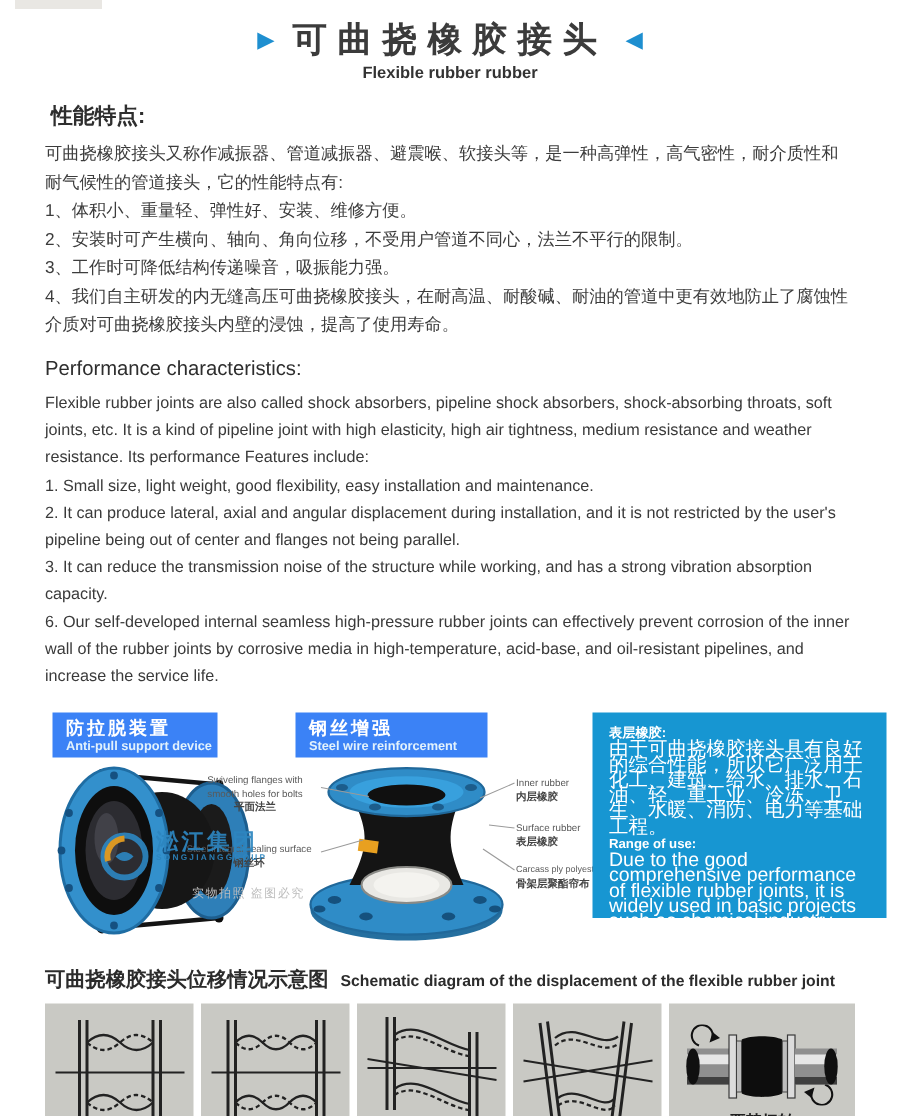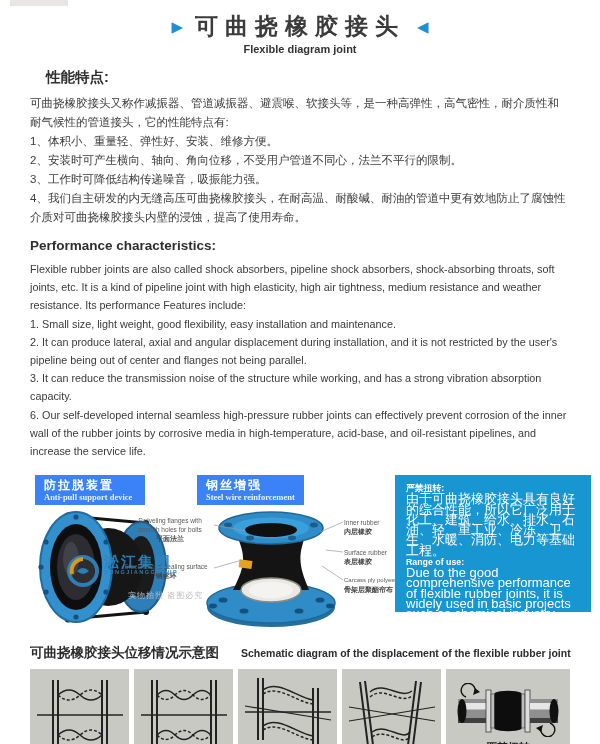--- a/index.html
+++ b/index.html
@@ -8,49 +8,49 @@
   .artifact{position:absolute;left:10px;top:0;width:58px;height:6px;background:#e9e7e3;}
 
   
   .title-row{display:flex;justify-content:center;align-items:center;gap:12px;padding-top:11px;}
   .title-arrow{font-size:15px;color:#1e8fd0;line-height:1;}
   .page-title{margin:0;font-size:23px;font-weight:bold;letter-spacing:7px;color:#3b3b3b;}
   .page-subtitle{text-align:center;font-size:11px;font-weight:bold;color:#333;margin-top:1px;}
 
   
   .sec{margin:0 30px;}
-  .h-cn{font-size:14.5px;font-weight:bold;color:#2e2e2e;margin:13px 16px 7px;}
+  .h-cn{font-size:14.5px;font-weight:bold;color:#2e2e2e;margin:13px 4px 7px;}
   .cn-p{font-size:11.5px;line-height:19px;color:#3c3c3c;margin:0;}
-  .h-en{font-size:13.5px;font-weight:bold;color:#2e2e2e;margin:11px 0 7px;}
+  .h-en{font-size:13.5px;font-weight:normal;color:#2e2e2e;margin:11px 0 7px;}
   .en-p{font-size:10.8px;line-height:18.2px;color:#3a3a3a;margin:0;}
 
   
   .figure-strip{position:relative;height:162px;margin-top:10px;}
   .badge{position:absolute;top:5px;background:#3b82f6;color:#fff;padding:3px 6px 3px 9px;box-sizing:border-box;}
   .badge .b-cn{font-size:12px;font-weight:bold;letter-spacing:2px;line-height:14px;}
-  .badge .b-en{font-size:8.5px;color:#e2f2fc;font-weight:bold;line-height:10px;white-space:nowrap;font-family:Liberation Serif, serif;}
+  .badge .b-en{font-size:8.5px;color:#e2f2fc;font-weight:bold;line-height:10px;white-space:nowrap;}
   .badge1{left:35px;width:110px;}
-  .badge2{left:197px;width:107px;}
+  .badge2{left:197px;width:128px;}
   .photo-left{position:absolute;left:28px;top:32px;width:158px;height:128px;}
   .photo-mid{position:absolute;left:203px;top:34px;width:138px;height:126px;}
   .co{position:absolute;font-size:6.5px;line-height:9px;color:#5a5a5a;white-space:nowrap;}
   .co .co-cn{font-size:7px;color:#444;font-weight:bold;}
   .co-l{text-align:center;}
   .info-box{position:absolute;left:395px;top:5px;width:196px;height:137px;background:#1796d2;
             color:#fff;padding:8px 11px;box-sizing:border-box;overflow:hidden;}
   .ib-h{font-size:8.8px;font-weight:bold;line-height:11px;}
   .ib-p{font-size:13px;line-height:10.3px;margin:0 0 1px;}
   .watermark{position:absolute;left:66px;top:84px;display:flex;align-items:flex-start;gap:4px;opacity:.92;}
   .wm-text .wm-cn{font-size:15px;font-weight:bold;color:#2d86c0;line-height:15px;letter-spacing:2px;}
   .wm-text .wm-en{font-size:5.5px;color:#2d86c0;letter-spacing:1.5px;font-weight:bold;}
   .wm-note{position:absolute;left:128px;top:120px;font-size:8px;color:#bdbdbd;letter-spacing:1px;}
   .overlay-lines{position:absolute;left:0;top:0;width:600px;height:162px;pointer-events:none;}
 
   
-  .disp-head{margin:12px 30px 0;display:flex;align-items:baseline;gap:22px;}
+  .disp-head{margin:12px 30px 0;display:flex;align-items:baseline;gap:8px;}
   .disp-cn{font-size:13.5px;font-weight:bold;color:#2c2c2c;white-space:nowrap;}
   .disp-en{font-size:10.5px;font-weight:bold;color:#2c2c2c;white-space:nowrap;}
   .panels{display:flex;gap:5px;margin:7px 30px 0;}
   .panel{background:#c9c9c4;width:99px;height:187px;box-sizing:border-box;display:flex;
          flex-direction:column;align-items:center;padding-top:5px;}
   .panel-wide{width:124px;padding-top:7px;}
   .diag{width:92px;height:80px;}
   .jphoto{width:92px;height:56px;margin-top:7px;}
   .jphoto-sm{width:112px;height:54px;}
   .lbl-cn{font-size:11px;font-weight:bold;color:#1f1f1f;margin-top:3px;white-space:nowrap;
@@ -60,21 +60,21 @@
 <body>
 
 <div class="page">
   <div class="artifact"></div>
 
   <div class="title-row">
     <span class="title-arrow">▶</span>
     <h1 class="page-title">可曲挠橡胶接头</h1>
     <span class="title-arrow">◀</span>
   </div>
-  <div class="page-subtitle">Flexible diagram joint</div>
+  <div class="page-subtitle">Flexible rubber rubber</div>
 
   <div class="sec">
     <div class="h-cn">性能特点:</div>
     <p class="cn-p">可曲挠橡胶接头又称作减振器、管道减振器、避震喉、软接头等，是一种高弹性，高气密性，耐介质性和耐气候性的管道接头，它的性能特点有:</p>
     <p class="cn-p">1、体积小、重量轻、弹性好、安装、维修方便。</p>
     <p class="cn-p">2、安装时可产生横向、轴向、角向位移，不受用户管道不同心，法兰不平行的限制。</p>
     <p class="cn-p">3、工作时可降低结构传递噪音，吸振能力强。</p>
     <p class="cn-p">4、我们自主研发的内无缝高压可曲挠橡胶接头，在耐高温、耐酸碱、耐油的管道中更有效地防止了腐蚀性介质对可曲挠橡胶接头内壁的浸蚀，提高了使用寿命。</p>
   </div>
 
@@ -175,21 +175,21 @@
         <path d="M11,17 q6,-6 12,0 q-6,6 -12,0" fill="#2d86c0"></path>
       </svg>
       <div class="wm-text">
         <div class="wm-cn">淞江集团</div>
         <div class="wm-en">SONGJIANGGROUP</div>
       </div>
     </div>
     <div class="wm-note">实物拍照 盗图必究</div>
 
     <div class="info-box">
-      <div class="ib-h">严禁扭转:</div>
+      <div class="ib-h">表层橡胶:</div>
       <p class="ib-p">由于可曲挠橡胶接头具有良好的综合性能，所以它广泛用于化工、建筑、给水、排水、石油、轻、重工业、冷冻、卫生、水暖、消防、电力等基础工程。</p>
       <div class="ib-h">Range of use:</div>
       <p class="ib-p">Due to the good comprehensive performance of flexible rubber joints, it is widely used in basic projects such as chemical industry, construction, water supply, drainage, petroleum, light and heavy industries, refrigeration, sanitation, plumbing, fire fighting, and electric power.</p>
     </div>
 
     <svg class="overlay-lines" viewBox="0 0 600 162">
       <g stroke="#9a9a9a" stroke-width="0.7">
         <line x1="214" y1="55" x2="246" y2="61"></line>
         <line x1="214" y1="98" x2="242" y2="90"></line>
         <line x1="320" y1="62" x2="343" y2="52"></line>

